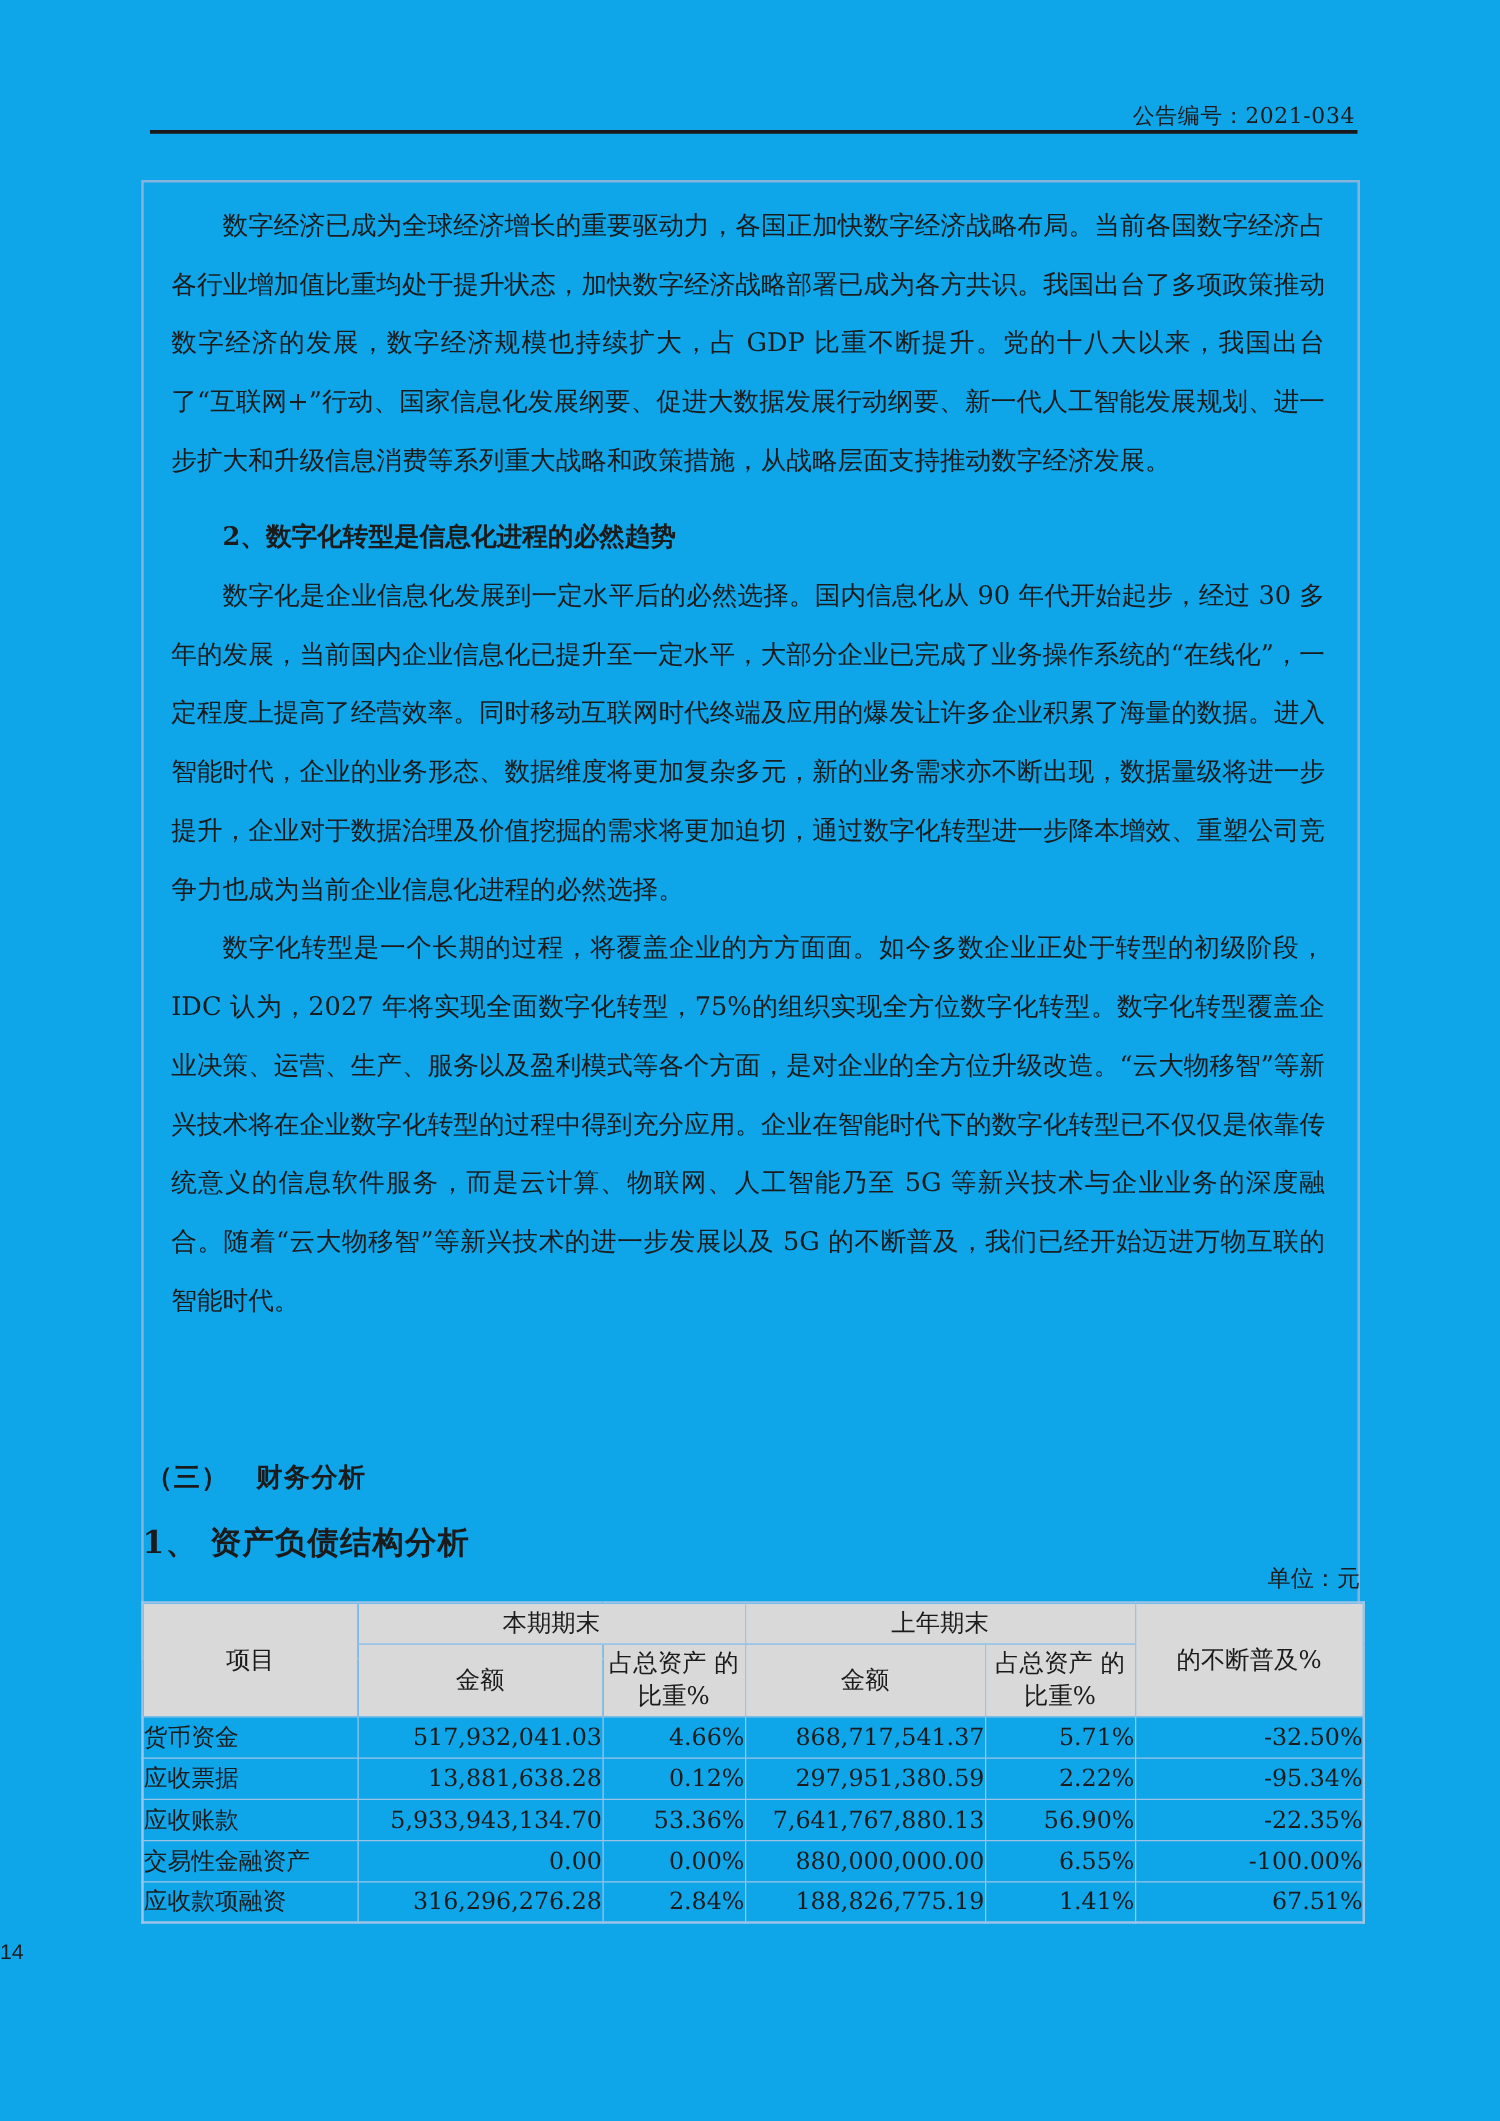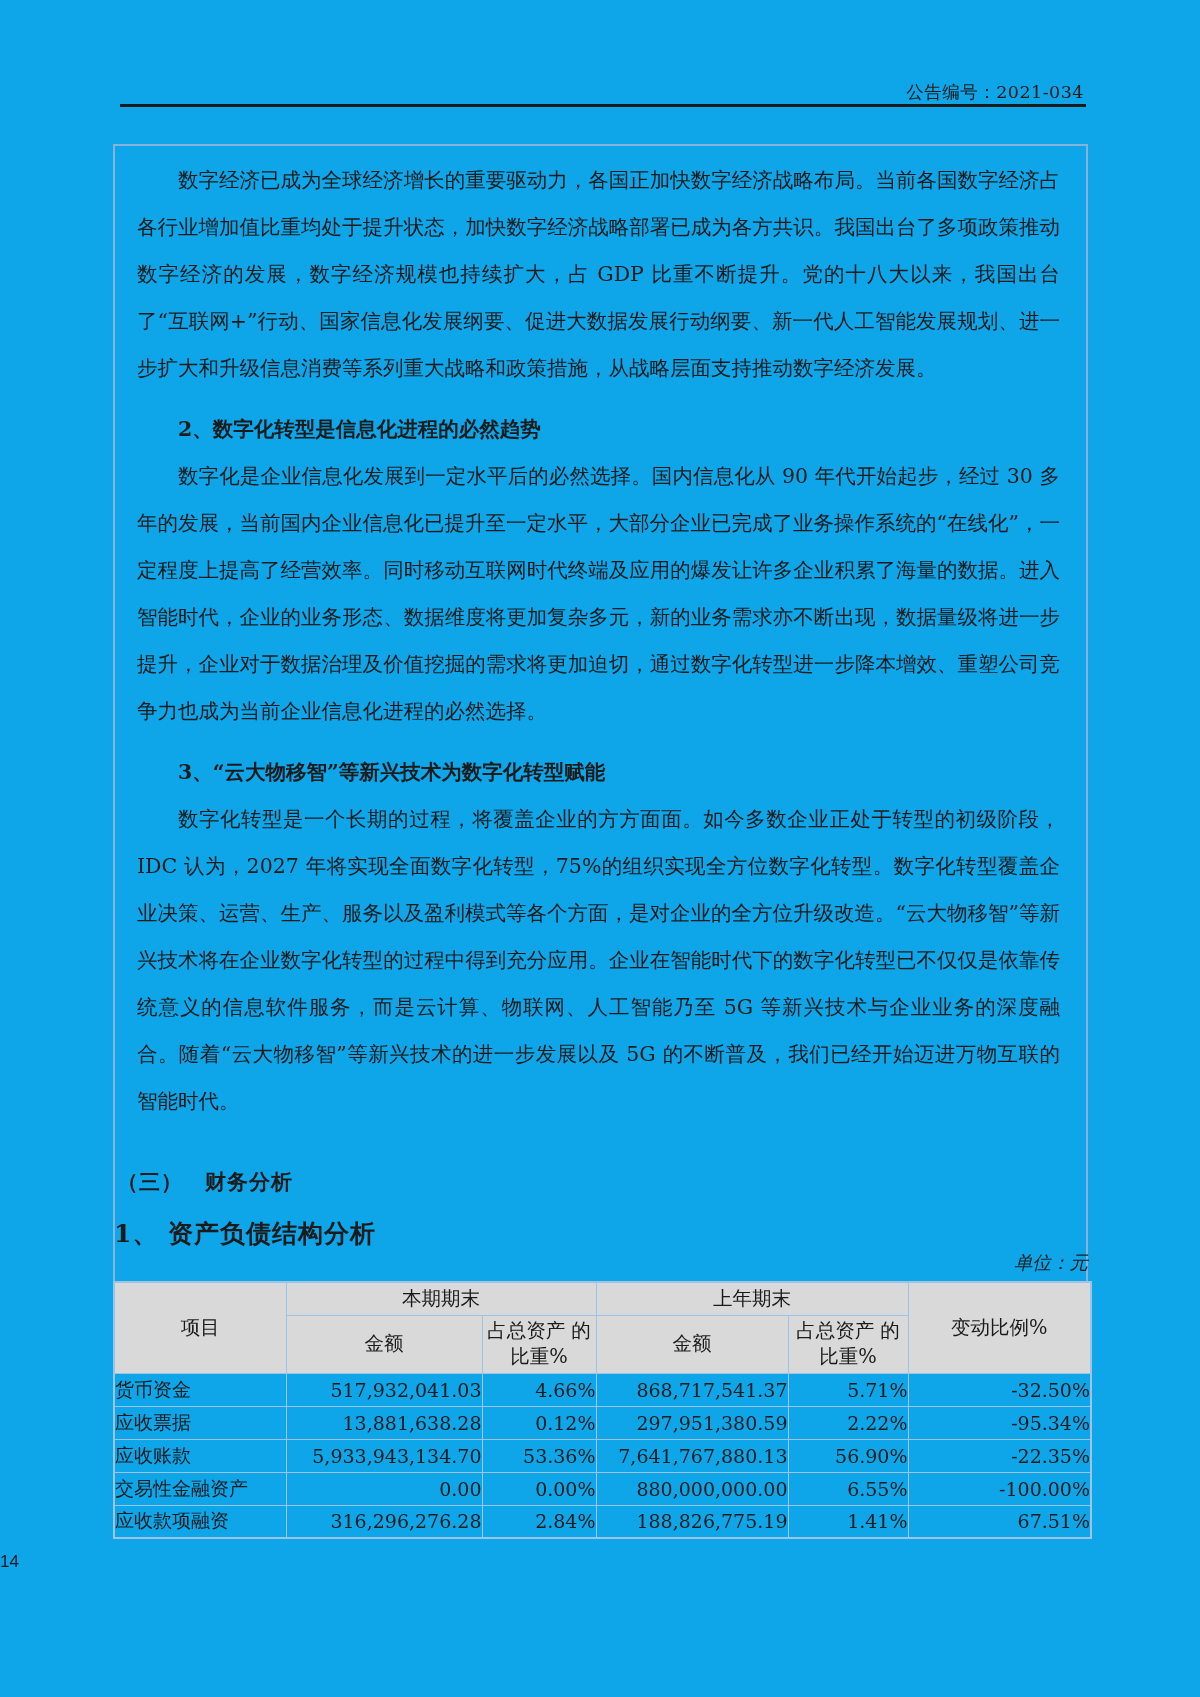--- a/index.html
+++ b/index.html
@@ -42,21 +42,20 @@
     position:absolute;left:117px;top:1168px;
     font-size:21px;font-weight:bold;letter-spacing:1px;
   }
   .sub-heading{
     position:absolute;left:114px;top:1217px;
     font-size:25px;font-weight:bold;letter-spacing:1px;
   }
   .unit-label{
     position:absolute;right:112px;top:1250px;
     font-size:18.5px;
-    font-style:italic;
   }
   table.balance{
     position:absolute;left:113px;top:1281px;
     width:977px;
     border-collapse:collapse;table-layout:fixed;
     font-size:19px;color:#1b1b1b;
     border:2px solid #9dc3e6;
   }
   table.balance th,table.balance td{
     border:1.5px solid #9dc3e6;
@@ -87,21 +86,20 @@
 
 <div class="page">
 
   <div class="announce">公告编号：2021-034</div>
   <div class="top-rule"></div>
 
   <div class="content-box">
     <p>数字经济已成为全球经济增长的重要驱动力，各国正加快数字经济战略布局。当前各国数字经济占各行业增加值比重均处于提升状态，加快数字经济战略部署已成为各方共识。我国出台了多项政策推动数字经济的发展，数字经济规模也持续扩大，占 GDP 比重不断提升。党的十八大以来，我国出台了“互联网+”行动、国家信息化发展纲要、促进大数据发展行动纲要、新一代人工智能发展规划、进一步扩大和升级信息消费等系列重大战略和政策措施，从战略层面支持推动数字经济发展。</p>
     <h3>2、数字化转型是信息化进程的必然趋势</h3>
     <p>数字化是企业信息化发展到一定水平后的必然选择。国内信息化从 90 年代开始起步，经过 30 多年的发展，当前国内企业信息化已提升至一定水平，大部分企业已完成了业务操作系统的“在线化”，一定程度上提高了经营效率。同时移动互联网时代终端及应用的爆发让许多企业积累了海量的数据。进入智能时代，企业的业务形态、数据维度将更加复杂多元，新的业务需求亦不断出现，数据量级将进一步提升，企业对于数据治理及价值挖掘的需求将更加迫切，通过数字化转型进一步降本增效、重塑公司竞争力也成为当前企业信息化进程的必然选择。</p>
-    <h3>3、“云大物移智”等新兴技术为数字化转型赋能</h3>
     <p>数字化转型是一个长期的过程，将覆盖企业的方方面面。如今多数企业正处于转型的初级阶段，IDC 认为，2027 年将实现全面数字化转型，75%的组织实现全方位数字化转型。数字化转型覆盖企业决策、运营、生产、服务以及盈利模式等各个方面，是对企业的全方位升级改造。“云大物移智”等新兴技术将在企业数字化转型的过程中得到充分应用。企业在智能时代下的数字化转型已不仅仅是依靠传统意义的信息软件服务，而是云计算、物联网、人工智能乃至 5G 等新兴技术与企业业务的深度融合。随着“云大物移智”等新兴技术的进一步发展以及 5G 的不断普及，我们已经开始迈进万物互联的智能时代。</p>
   </div>
 
   <div class="fin-heading">（三）　财务分析</div>
   <div class="sub-heading">1、 资产负债结构分析</div>
   <div class="unit-label">单位：元</div>
 
   <table class="balance">
     <colgroup>
       <col style="width:172px">
@@ -109,21 +107,21 @@
         <col style="width:114px">
       <col style="width:192px">
         <col style="width:120px">
         <col style="width:183px">
     </colgroup>
     <thead>
       <tr class="hdr-row1">
         <th rowspan="2">项目</th>
         <th colspan="2">本期期末</th>
         <th colspan="2">上年期末</th>
-        <th rowspan="2">变动比例%</th>
+        <th rowspan="2">的不断普及%</th>
       </tr>
       <tr class="hdr-row2">
         <th>金额</th>
         <th>占总资产 的比重%</th>
         <th>金额</th>
         <th>占总资产 的比重%</th>
       </tr>
     </thead>
     <tbody>
       <tr>

